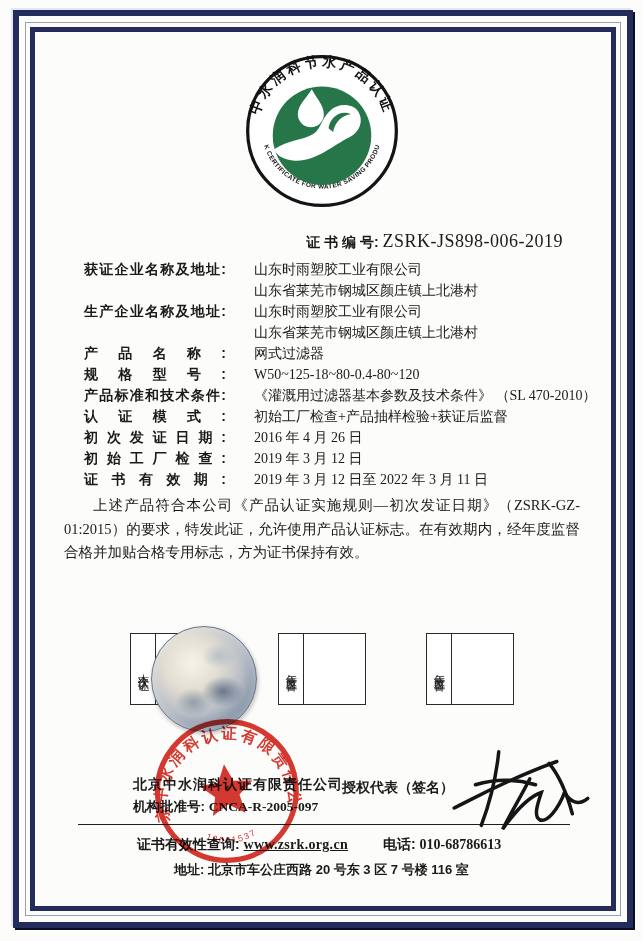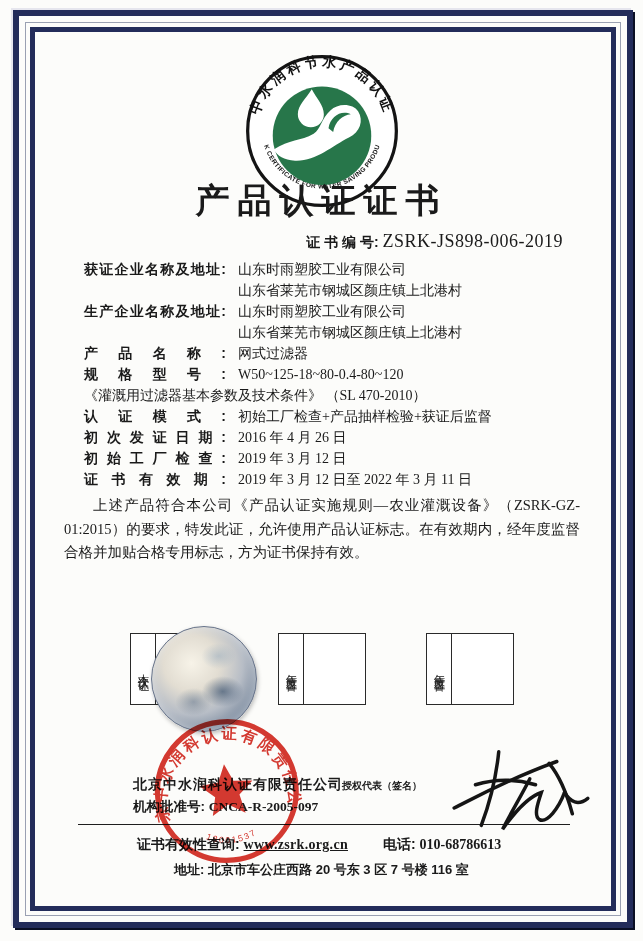--- a/index.html
+++ b/index.html
@@ -12,21 +12,21 @@
   .f3{position:absolute;top:27px;left:30px;right:27px;bottom:30px;border:5px solid #232c5a;}
   
   .logo{position:absolute;top:52px;left:50%;transform:translateX(-50%);}
   
   .title{position:absolute;top:178px;left:0;width:100%;text-align:center;
          font-size:34px;font-weight:bold;letter-spacing:8px;}
   .cert-no{position:absolute;top:231px;right:80px;font-size:14px;font-weight:bold;white-space:nowrap;}
   .cert-no .num{font-family:"Liberation Serif","DejaVu Serif",serif;font-weight:normal;font-size:18px;letter-spacing:.5px;}
   
   .fields{position:absolute;left:84px;top:259px;width:500px;font-size:14px;}
-  .frow{display:flex;line-height:21px;align-items:center;}
+  .frow{display:flex;line-height:21px;align-items:center;gap:16px;}
   .flabel{flex:none;width:142px;font-weight:bold;text-align:justify;text-align-last:justify;margin-right:12px;}
   .fval{font-family:"Liberation Serif","DejaVu Serif",serif;white-space:nowrap;}
   
   .statement{position:absolute;left:64px;top:494px;width:516px;margin:0;font-size:14.5px;
              line-height:23.5px;text-indent:2em;font-family:"Liberation Serif","DejaVu Serif",serif;
              text-align:justify;}
   
   .boxes{position:absolute;left:130px;top:633px;display:flex;gap:60px;}
   .sbox{width:86px;height:70px;border:1.5px solid #2a2a2a;display:flex;background:#fff;}
   .sbox .vlabel{width:24px;border-right:1.5px solid #2a2a2a;writing-mode:vertical-rl;text-orientation:upright;
@@ -37,21 +37,21 @@
         background:
           radial-gradient(30px 22px at 68% 62%, rgba(38,64,96,.6), rgba(38,64,96,0) 70%),
           radial-gradient(26px 20px at 40% 72%, rgba(90,110,135,.5), rgba(90,110,135,0) 70%),
           radial-gradient(24px 18px at 64% 28%, rgba(150,170,190,.55), rgba(150,170,190,0) 72%),
           radial-gradient(circle at 38% 35%, #f7f3e8 0%, #e2ddd2 30%, #b7bdc6 55%, #77879c 78%, #3f5470 100%);
         box-shadow:inset 0 0 10px rgba(255,255,255,.5), 1px 2px 4px rgba(0,0,0,.25);}
   
   .company{position:absolute;left:133px;top:776px;font-size:14px;font-weight:bold;letter-spacing:1px;}
   .approval{position:absolute;left:133px;top:798px;font-size:13.5px;font-weight:bold;}
   .approval .num{font-family:"Liberation Serif","DejaVu Serif",serif;font-weight:bold;}
-  .rep{position:absolute;left:342px;top:779px;font-size:10px;font-weight:bold;}
+  .rep{position:absolute;left:342px;top:779px;font-size:14px;font-weight:bold;}
   .signature{position:absolute;left:447px;top:746px;z-index:4;}
   .hr1{position:absolute;left:78px;top:824px;width:492px;border-top:1.6px solid #1e1e1e;}
   .query{position:absolute;left:137px;top:836px;font-size:14px;font-weight:bold;}
   .query .url{font-family:"Liberation Serif","DejaVu Serif",serif;text-decoration:underline;letter-spacing:.3px;}
   .phone{position:absolute;left:383px;top:836px;font-size:14px;font-weight:bold;}
   .phone .num{font-family:Liberation Serif, serif;}
   .address{position:absolute;left:0;top:861px;width:100%;text-align:center;font-size:13px;font-weight:bold;}
   .seal{position:absolute;left:150px;top:714px;z-index:5;mix-blend-mode:multiply;opacity:.92;transform:rotate(-6deg);}
 </style>
 </head>
@@ -76,21 +76,20 @@
       <text font-size="7" font-weight="bold" fill="#111" letter-spacing=".4">
         <textPath href="#arcBot" startOffset="50%" text-anchor="middle">★ ZSRK CERTIFICATE FOR WATER SAVING PRODUCTS ★</textPath>
       </text>
       <circle cx="85" cy="90" r="53" fill="#27764a"></circle>
       <path fill="#ffffff" d="M 74,40 C 79,50 87,57 87,67 A 14,14 0 1 1 59,67 C 59,57 68,50 74,40 Z"></path>
       <path fill="#ffffff" d="M 33,105 C 50,94 62,96 76,88 C 84,83 84,72 94,63 C 102,55 118,55 124,64 C 130,74 126,86 114,92 C 96,101 78,118 56,117 C 44,116 37,112 33,105 Z"></path>
       <path fill="#27764a" d="M 92,82 C 94,69 106,62 116,67 C 107,68 99,75 97,86 Z"></path>
     </svg>
   </div>
 
-  <div class="title">产品认证证书</div>
 
   <div class="cert-no">
     <span>证 书 编 号:</span>
     <span class="num">ZSRK-JS898-006-2019</span>
   </div>
 
   <div class="fields">
     <div class="frow">
       <span class="flabel">获证企业名称及地址:</span>
       <span class="fval">山东时雨塑胶工业有限公司</span>
@@ -109,41 +108,42 @@
     </div>
     <div class="frow">
       <span class="flabel">产品名称:</span>
       <span class="fval">网式过滤器</span>
     </div>
     <div class="frow">
       <span class="flabel">规格型号:</span>
       <span class="fval">W50~125-18~80-0.4-80~120</span>
     </div>
     <div class="frow">
+      <span class="flabel">产品标准和技术条件:</span>
       <span class="fval">《灌溉用过滤器基本参数及技术条件》 （SL 470-2010）</span>
     </div>
     <div class="frow">
       <span class="flabel">认证模式:</span>
       <span class="fval">初始工厂检查+产品抽样检验+获证后监督</span>
     </div>
     <div class="frow">
       <span class="flabel">初次发证日期:</span>
       <span class="fval">2016 年 4 月 26 日</span>
     </div>
     <div class="frow">
       <span class="flabel">初始工厂检查:</span>
       <span class="fval">2019 年 3 月 12 日</span>
     </div>
     <div class="frow">
       <span class="flabel">证书有效期:</span>
       <span class="fval">2019 年 3 月 12 日至 2022 年 3 月 11 日</span>
     </div>
   </div>
 
-  <p class="statement">上述产品符合本公司《产品认证实施规则—农业灌溉设备》（ZSRK-GZ- 01:2015）的要求，特发此证，允许使用产品认证标志。在有效期内，经年度监督合格并加贴合格专用标志，方为证书保持有效。</p>
+  <p class="statement">上述产品符合本公司《产品认证实施规则—初次发证日期》（ZSRK-GZ- 01:2015）的要求，特发此证，允许使用产品认证标志。在有效期内，经年度监督合格并加贴合格专用标志，方为证书保持有效。</p>
 
   <div class="boxes">
     <div class="sbox">
       <div class="vlabel">本次认证</div>
       <div class="cell"></div>
     </div>
     <div class="sbox">
       <div class="vlabel">年度监督</div>
       <div class="cell"></div>
     </div>

